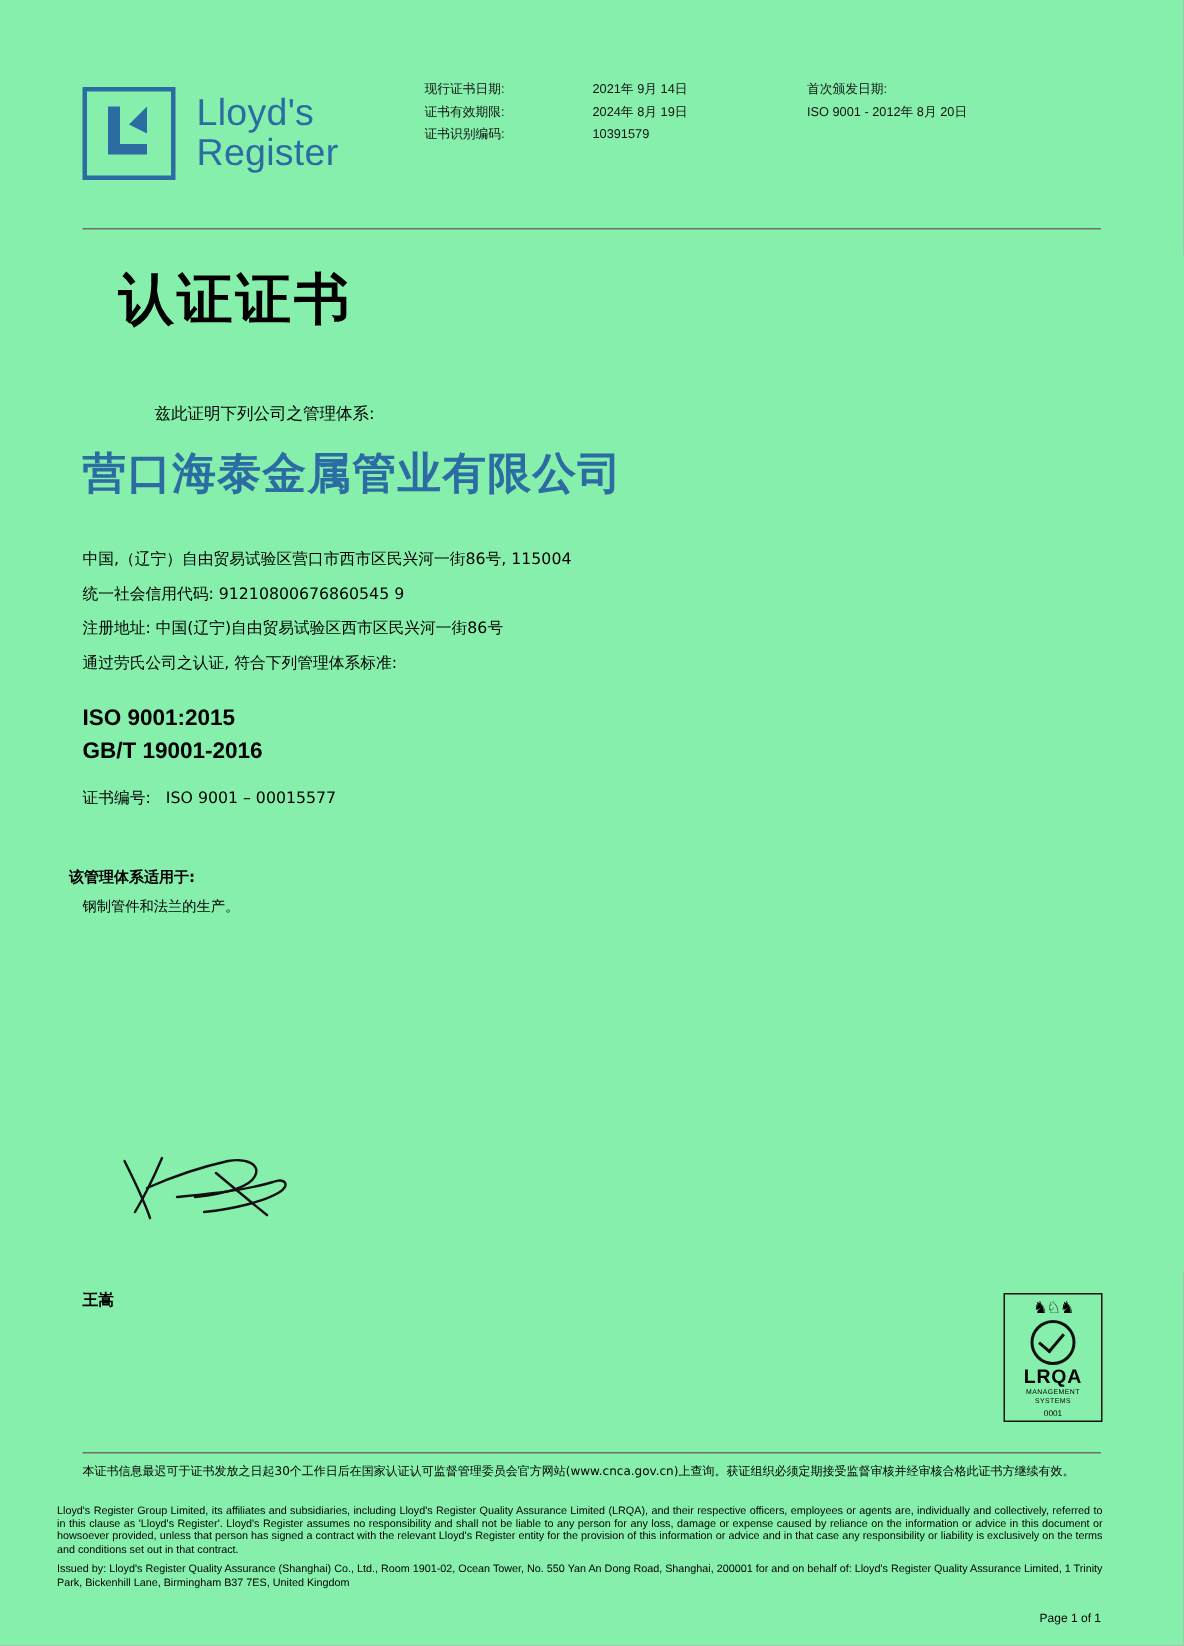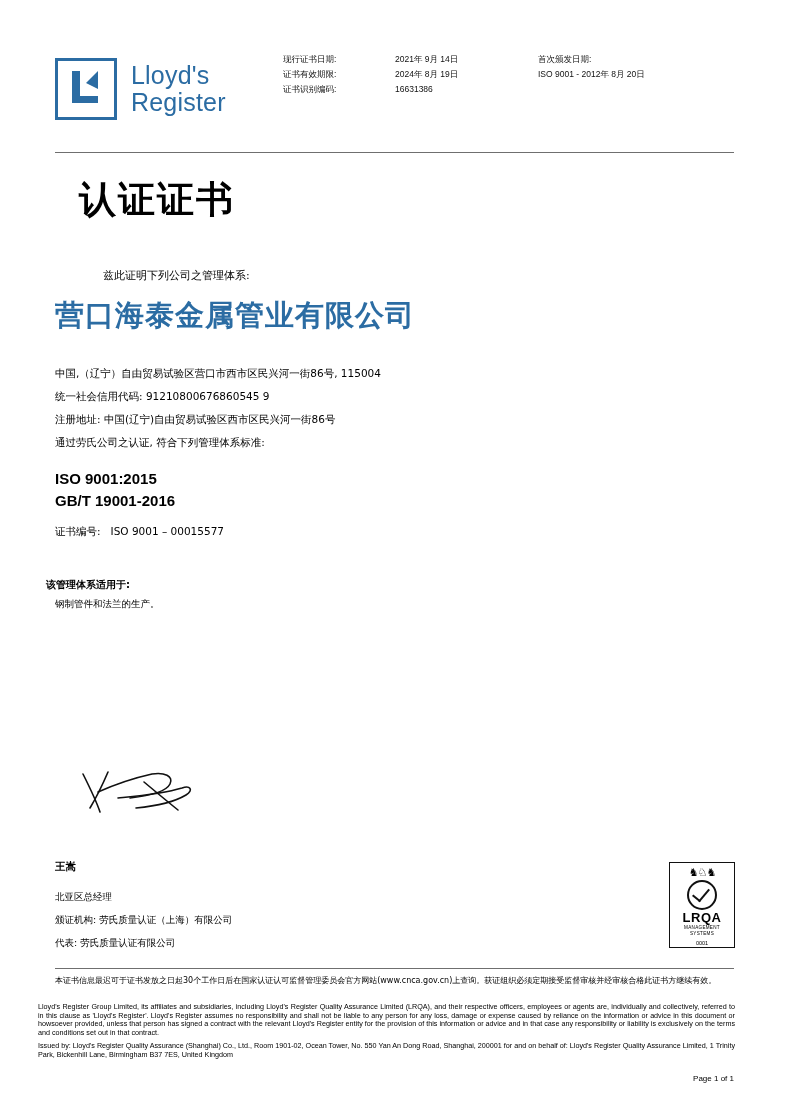--- a/index.html
+++ b/index.html
@@ -4,21 +4,21 @@
 <style>
   html, body {
     margin: 0;
     padding: 0;
     background: #b0b0b0;
   }
   .page {
     position: relative;
     width: 789px;
     height: 1097px;
-    background: #ffffff;
+    background: #86efac;
     margin: 0 auto;
     font-family: "Liberation Sans", sans-serif;
     color: #000000;
     overflow: hidden;
   }
 
   
   .header {
     position: absolute;
     top: 52px;
@@ -290,21 +290,21 @@
       <div class="meta-row">
         <span class="meta-label">现行证书日期:</span>
         <span class="meta-value">2021年 9月 14日</span>
       </div>
       <div class="meta-row">
         <span class="meta-label">证书有效期限:</span>
         <span class="meta-value">2024年 8月 19日</span>
       </div>
       <div class="meta-row">
         <span class="meta-label">证书识别编码:</span>
-        <span class="meta-value">16631386</span>
+        <span class="meta-value">10391579</span>
       </div>
     </div>
 
     <div class="meta-block meta-right">
       <div class="meta-row">
         <span class="meta-value">首次颁发日期:</span>
       </div>
       <div class="meta-row">
         <span class="meta-value">ISO 9001 - 2012年 8月 20日</span>
       </div>
@@ -344,25 +344,20 @@
         <path d="M5 12 C12 26, 18 38, 22 50"></path>
         <path d="M30 10 C24 24, 18 36, 12 46"></path>
         <path d="M20 30 C38 22, 56 16, 74 12 C86 10, 96 14, 92 22 C88 30, 70 34, 52 36"></path>
         <path d="M40 36 C60 34, 84 32, 104 26 C112 23, 116 28, 108 33 C98 39, 78 44, 58 46"></path>
         <path d="M66 20 C78 30, 90 40, 100 48"></path>
       </g>
     </svg>
   </div>
 
   <div class="sig-name">王嵩</div>
-  <div class="sig-lines">
-    <div>北亚区总经理</div>
-    <div>颁证机构:  劳氏质量认证（上海）有限公司</div>
-    <div>代表: 劳氏质量认证有限公司</div>
-  </div>
 
   <div class="ukas">
     <div class="crown">♞♘♞</div>
     <div class="tick"></div>
     <div class="word">LRQA</div>
     <div class="sub">MANAGEMENT</div>
     <div class="sub">SYSTEMS</div>
     <div class="num">0001</div>
   </div>
 

